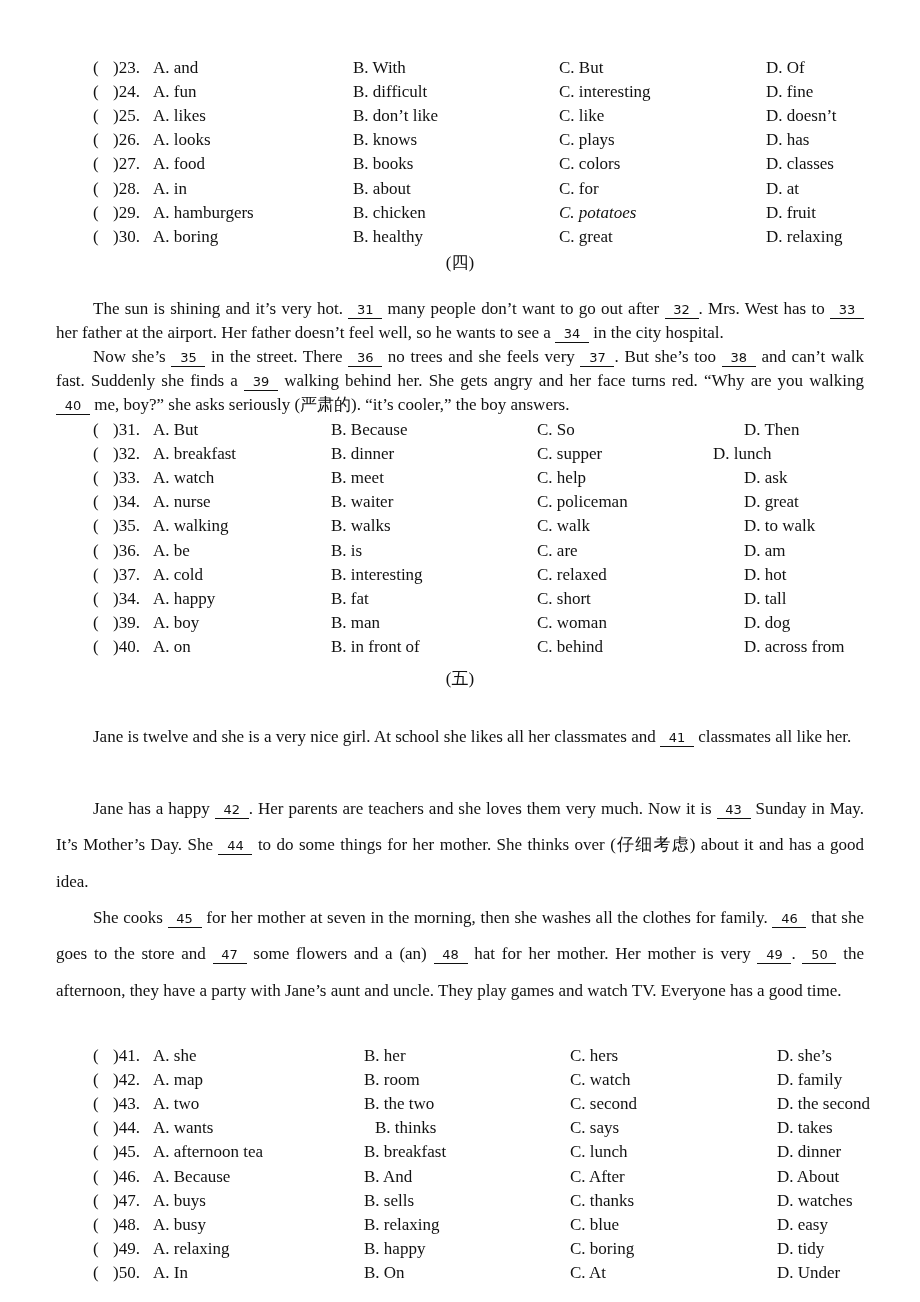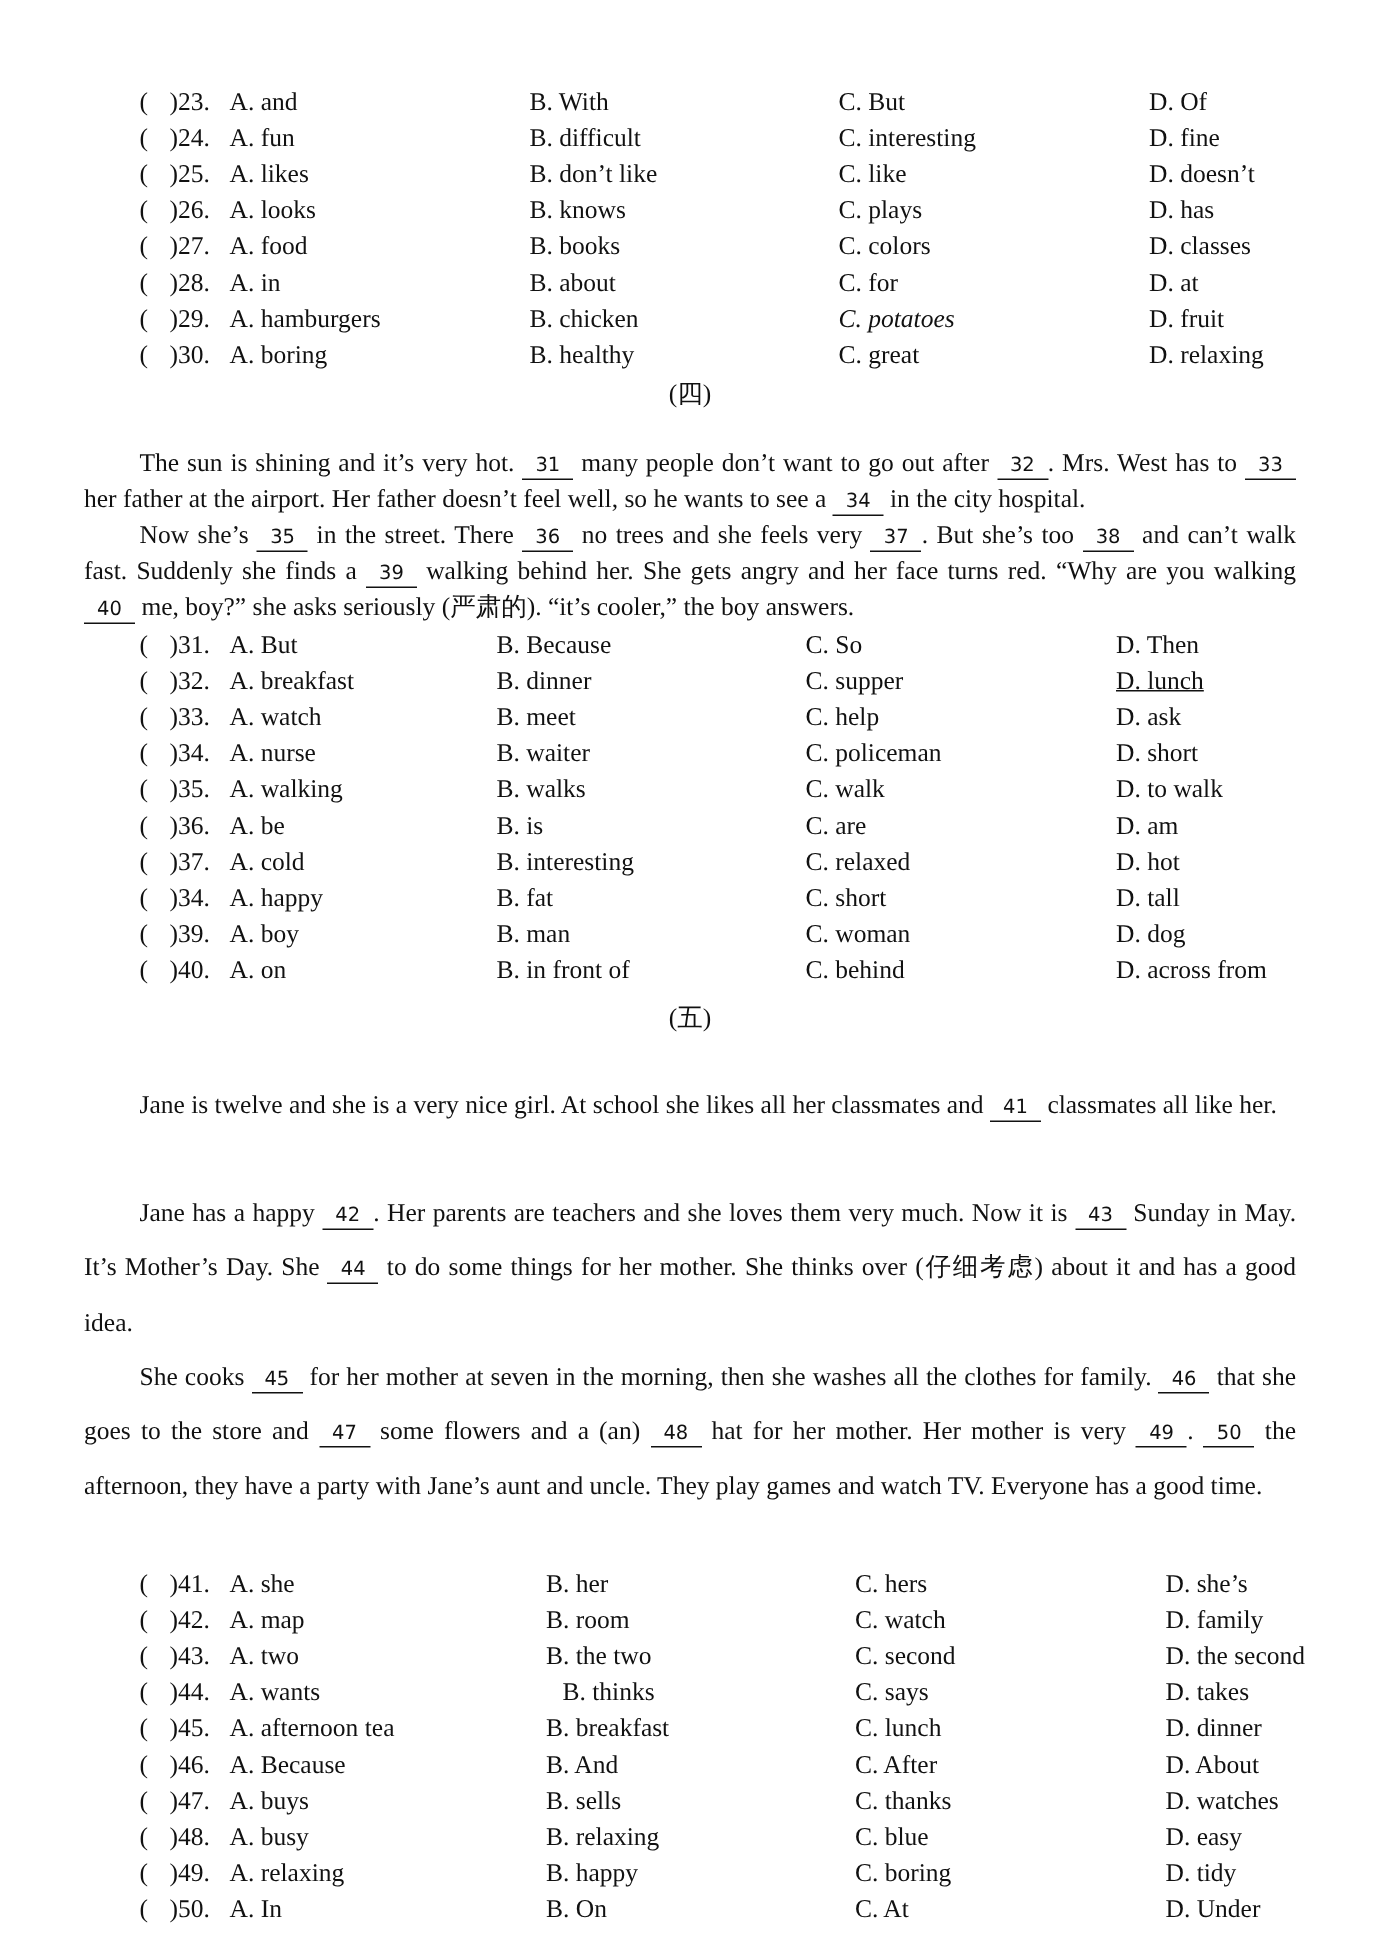--- a/index.html
+++ b/index.html
@@ -102,37 +102,37 @@
         <span style="left: 238px;">B. Because</span>
         <span style="left: 444px;">C. So</span>
         <span style="left: 651px;">D. Then</span>
       </div>
       <div class="opt-row" style="left: 93px; top: 418.1px; width: 820px;">
         <span style="left: 0px;">(</span>
         <span style="left: 20px;">)32.</span>
         <span style="left: 60px;">A. breakfast</span>
         <span style="left: 238px;">B. dinner</span>
         <span style="left: 444px;">C. supper</span>
-        <span style="left: 651px; text-decoration: underline;">D. lunch</span>
+        <span style="left: 620px;">D. lunch</span>
       </div>
       <div class="opt-row" style="left: 93px; top: 442.2px; width: 820px;">
         <span style="left: 0px;">(</span>
         <span style="left: 20px;">)33.</span>
         <span style="left: 60px;">A. watch</span>
         <span style="left: 238px;">B. meet</span>
         <span style="left: 444px;">C. help</span>
         <span style="left: 651px;">D. ask</span>
       </div>
       <div class="opt-row" style="left: 93px; top: 466.3px; width: 820px;">
         <span style="left: 0px;">(</span>
         <span style="left: 20px;">)34.</span>
         <span style="left: 60px;">A. nurse</span>
         <span style="left: 238px;">B. waiter</span>
         <span style="left: 444px;">C. policeman</span>
-        <span style="left: 651px;">D. short</span>
+        <span style="left: 651px;">D. great</span>
       </div>
       <div class="opt-row" style="left: 93px; top: 490.4px; width: 820px;">
         <span style="left: 0px;">(</span>
         <span style="left: 20px;">)35.</span>
         <span style="left: 60px;">A. walking</span>
         <span style="left: 238px;">B. walks</span>
         <span style="left: 444px;">C. walk</span>
         <span style="left: 651px;">D. to walk</span>
       </div>
       <div class="opt-row" style="left: 93px; top: 514.5px; width: 820px;">

